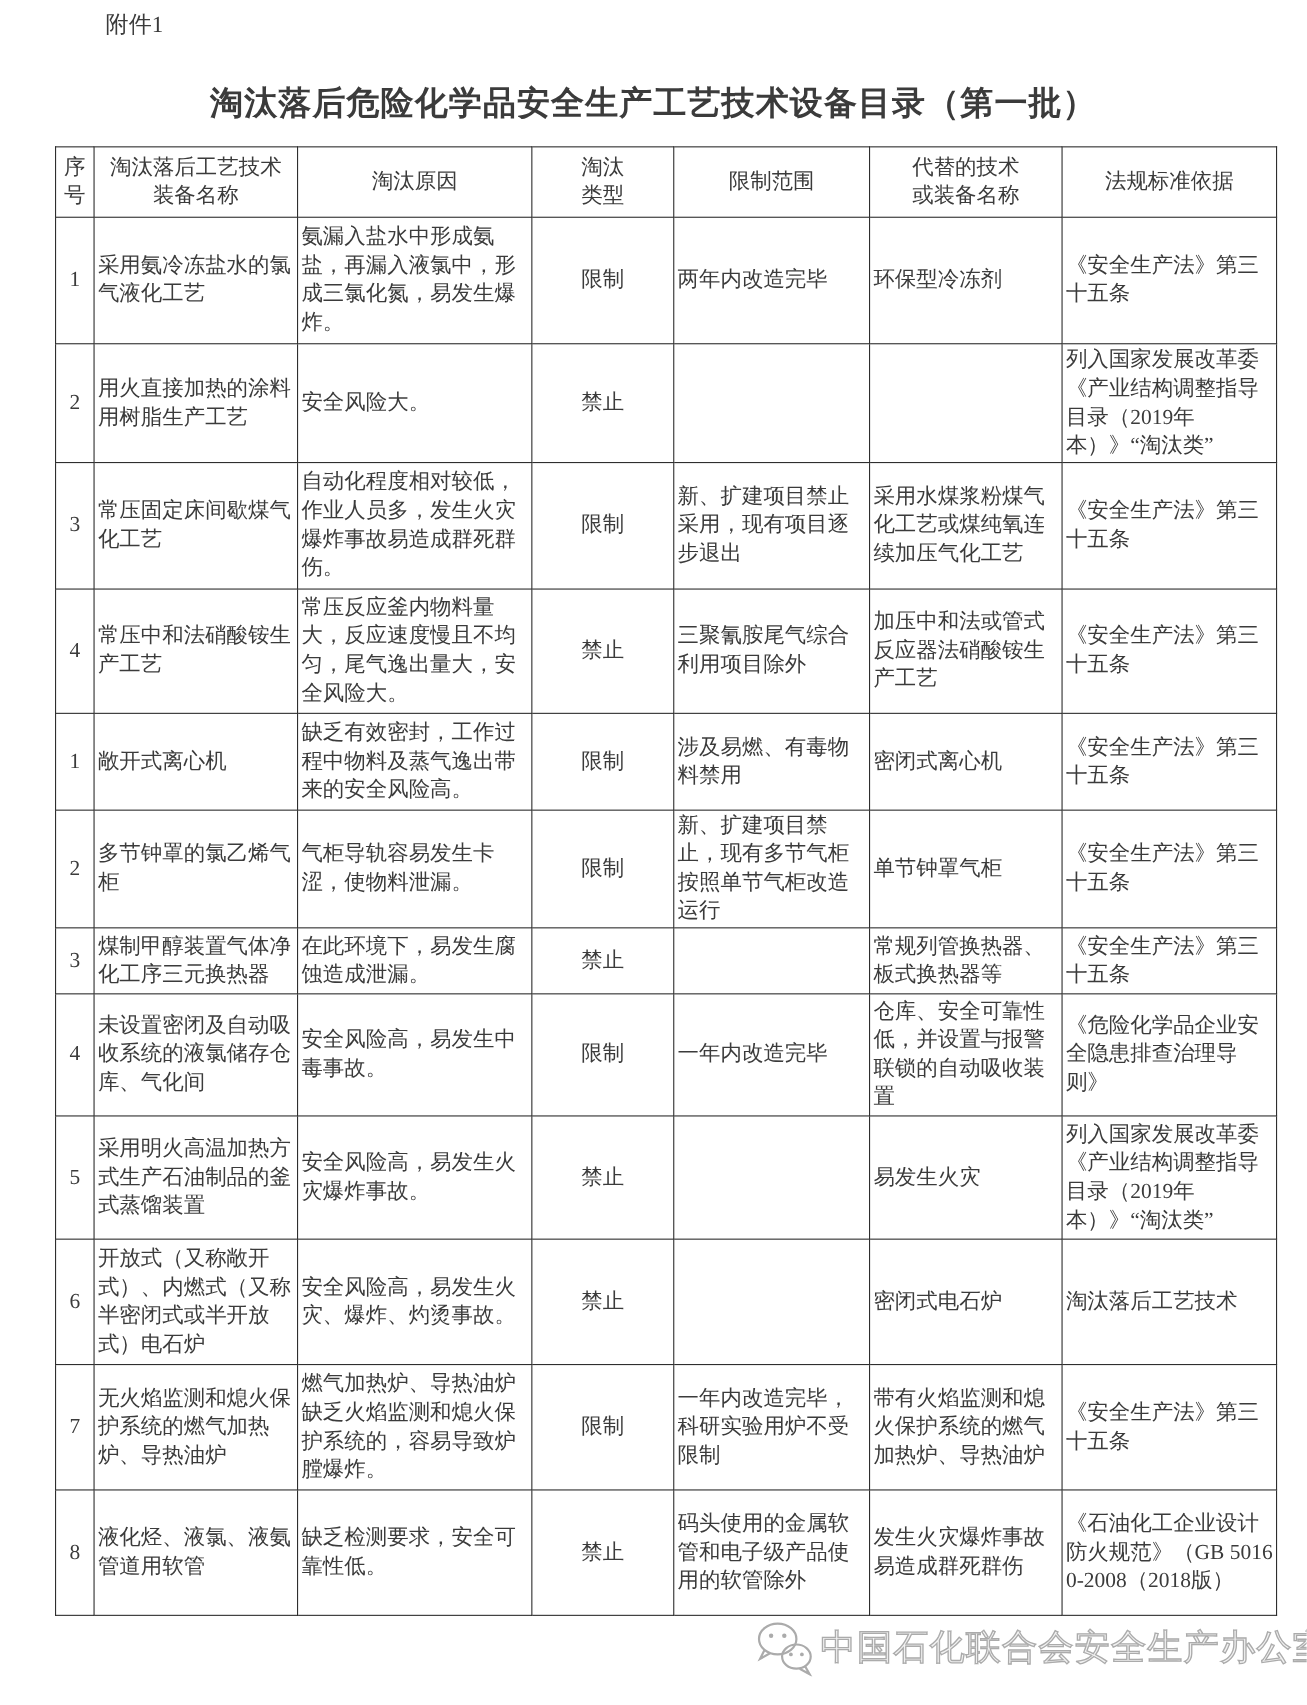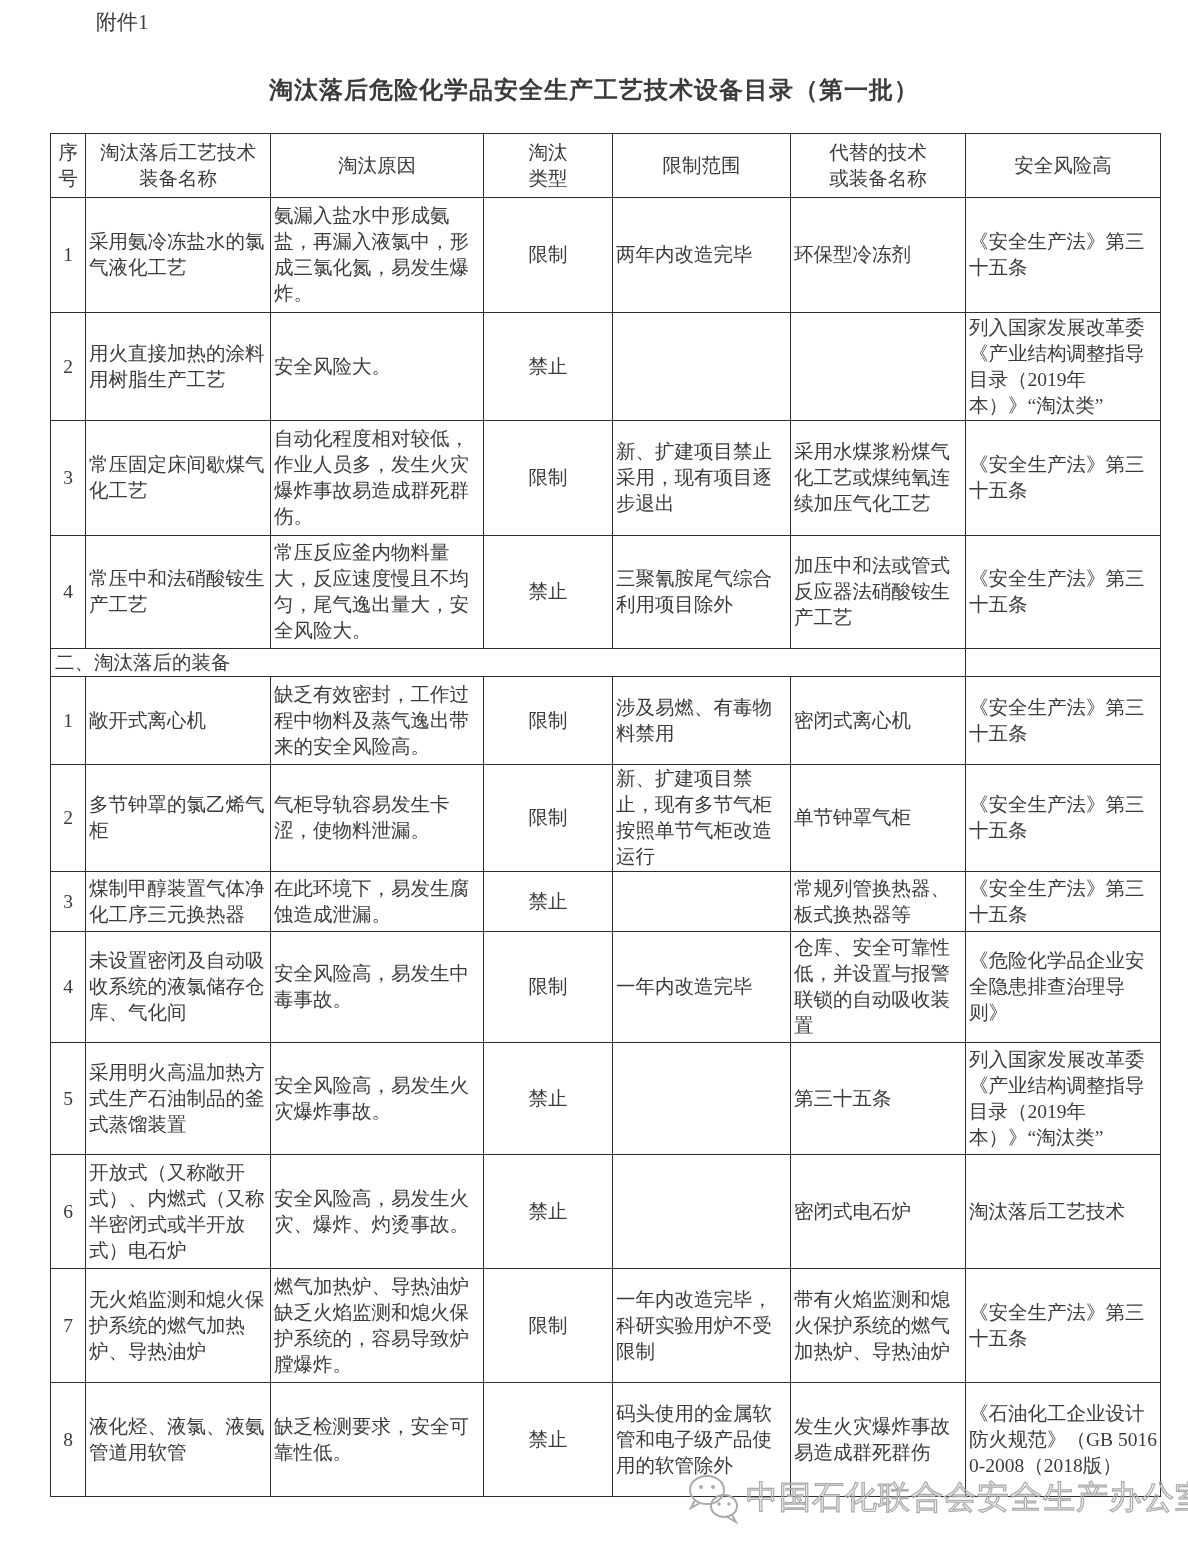--- a/index.html
+++ b/index.html
@@ -1,20 +1,20 @@
 <!DOCTYPE html>
 <html><head>
 <meta charset="utf-8">
 <style>
   html,body{margin:0;padding:0;background:#ffffff;}
   .page{position:relative;width:1188px;height:1550px;background:#ffffff;overflow:hidden;
         font-family:"Liberation Serif","DejaVu Serif",serif;color:#3b3b3b;}
   .attachment{position:absolute;left:96px;top:8px;font-size:21px;}
   .title{position:absolute;left:0;top:74px;width:100%;text-align:center;
-         font-size:24px;font-weight:bold;letter-spacing:1px;}
+         font-size:30px;font-weight:bold;letter-spacing:1px;}
   table.catalog{position:absolute;left:50px;top:133px;width:1110px;
                 border-collapse:collapse;table-layout:fixed;}
   table.catalog th,table.catalog td{
       border:1px solid #2e2e2e;padding:1px 3px;font-size:19.5px;line-height:26px;
       vertical-align:middle;word-break:break-all;font-weight:normal;color:#3b3b3b;}
   table.catalog th{text-align:center;white-space:pre-line;padding:2px 2px;}
   td.c-no,td.c-type{text-align:center;}
   td.c-name,td.c-reason,td.c-scope,td.c-repl,td.c-basis{text-align:left;}
   tr.section td{text-align:left;padding-left:4px;line-height:24px;}
   .watermark{position:absolute;left:686px;top:1472px;display:flex;align-items:center;gap:6px;}
@@ -44,21 +44,21 @@
       <tr style="height:64px">
         <th>序号</th>
         <th>淘汰落后工艺技术
 装备名称</th>
         <th>淘汰原因</th>
         <th>淘汰
 类型</th>
         <th>限制范围</th>
         <th>代替的技术
 或装备名称</th>
-        <th>安全风险高</th>
+        <th>法规标准依据</th>
       </tr>
     </thead>
     <tbody>
 
       <tr style="height:115px">
         <td class="c-no">1</td>
         <td class="c-name">采用氨冷冻盐水的氯气液化工艺</td>
         <td class="c-reason">氨漏入盐水中形成氨盐，再漏入液氯中，形成三氯化氮，易发生爆炸。</td>
         <td class="c-type">限制</td>
         <td class="c-scope">两年内改造完毕</td>
@@ -86,24 +86,20 @@
       <tr style="height:113px">
         <td class="c-no">4</td>
         <td class="c-name">常压中和法硝酸铵生产工艺</td>
         <td class="c-reason">常压反应釜内物料量大，反应速度慢且不均匀，尾气逸出量大，安全风险大。</td>
         <td class="c-type">禁止</td>
         <td class="c-scope">三聚氰胺尾气综合利用项目除外</td>
         <td class="c-repl">加压中和法或管式反应器法硝酸铵生产工艺</td>
         <td class="c-basis">《安全生产法》第三十五条</td>
       </tr>
 
-      <tr class="section" style="height:28px">
-        <td colspan="6">二、淘汰落后的装备</td>
-        <td></td>
-      </tr>
 
       <tr style="height:88px">
         <td class="c-no">1</td>
         <td class="c-name">敞开式离心机</td>
         <td class="c-reason">缺乏有效密封，工作过程中物料及蒸气逸出带来的安全风险高。</td>
         <td class="c-type">限制</td>
         <td class="c-scope">涉及易燃、有毒物料禁用</td>
         <td class="c-repl">密闭式离心机</td>
         <td class="c-basis">《安全生产法》第三十五条</td>
       </tr>
@@ -133,21 +129,21 @@
         <td class="c-scope">一年内改造完毕</td>
         <td class="c-repl">仓库、安全可靠性低，并设置与报警联锁的自动吸收装置</td>
         <td class="c-basis">《危险化学品企业安全隐患排查治理导则》</td>
       </tr>
       <tr style="height:112px">
         <td class="c-no">5</td>
         <td class="c-name">采用明火高温加热方式生产石油制品的釜式蒸馏装置</td>
         <td class="c-reason">安全风险高，易发生火灾爆炸事故。</td>
         <td class="c-type">禁止</td>
         <td class="c-scope"></td>
-        <td class="c-repl">第三十五条</td>
+        <td class="c-repl">易发生火灾</td>
         <td class="c-basis">列入国家发展改革委《产业结构调整指导目录（2019年本）》“淘汰类”</td>
       </tr>
       <tr style="height:114px">
         <td class="c-no">6</td>
         <td class="c-name">开放式（又称敞开式）、内燃式（又称半密闭式或半开放式）电石炉</td>
         <td class="c-reason">安全风险高，易发生火灾、爆炸、灼烫事故。</td>
         <td class="c-type">禁止</td>
         <td class="c-scope"></td>
         <td class="c-repl">密闭式电石炉</td>
         <td class="c-basis">淘汰落后工艺技术</td>

